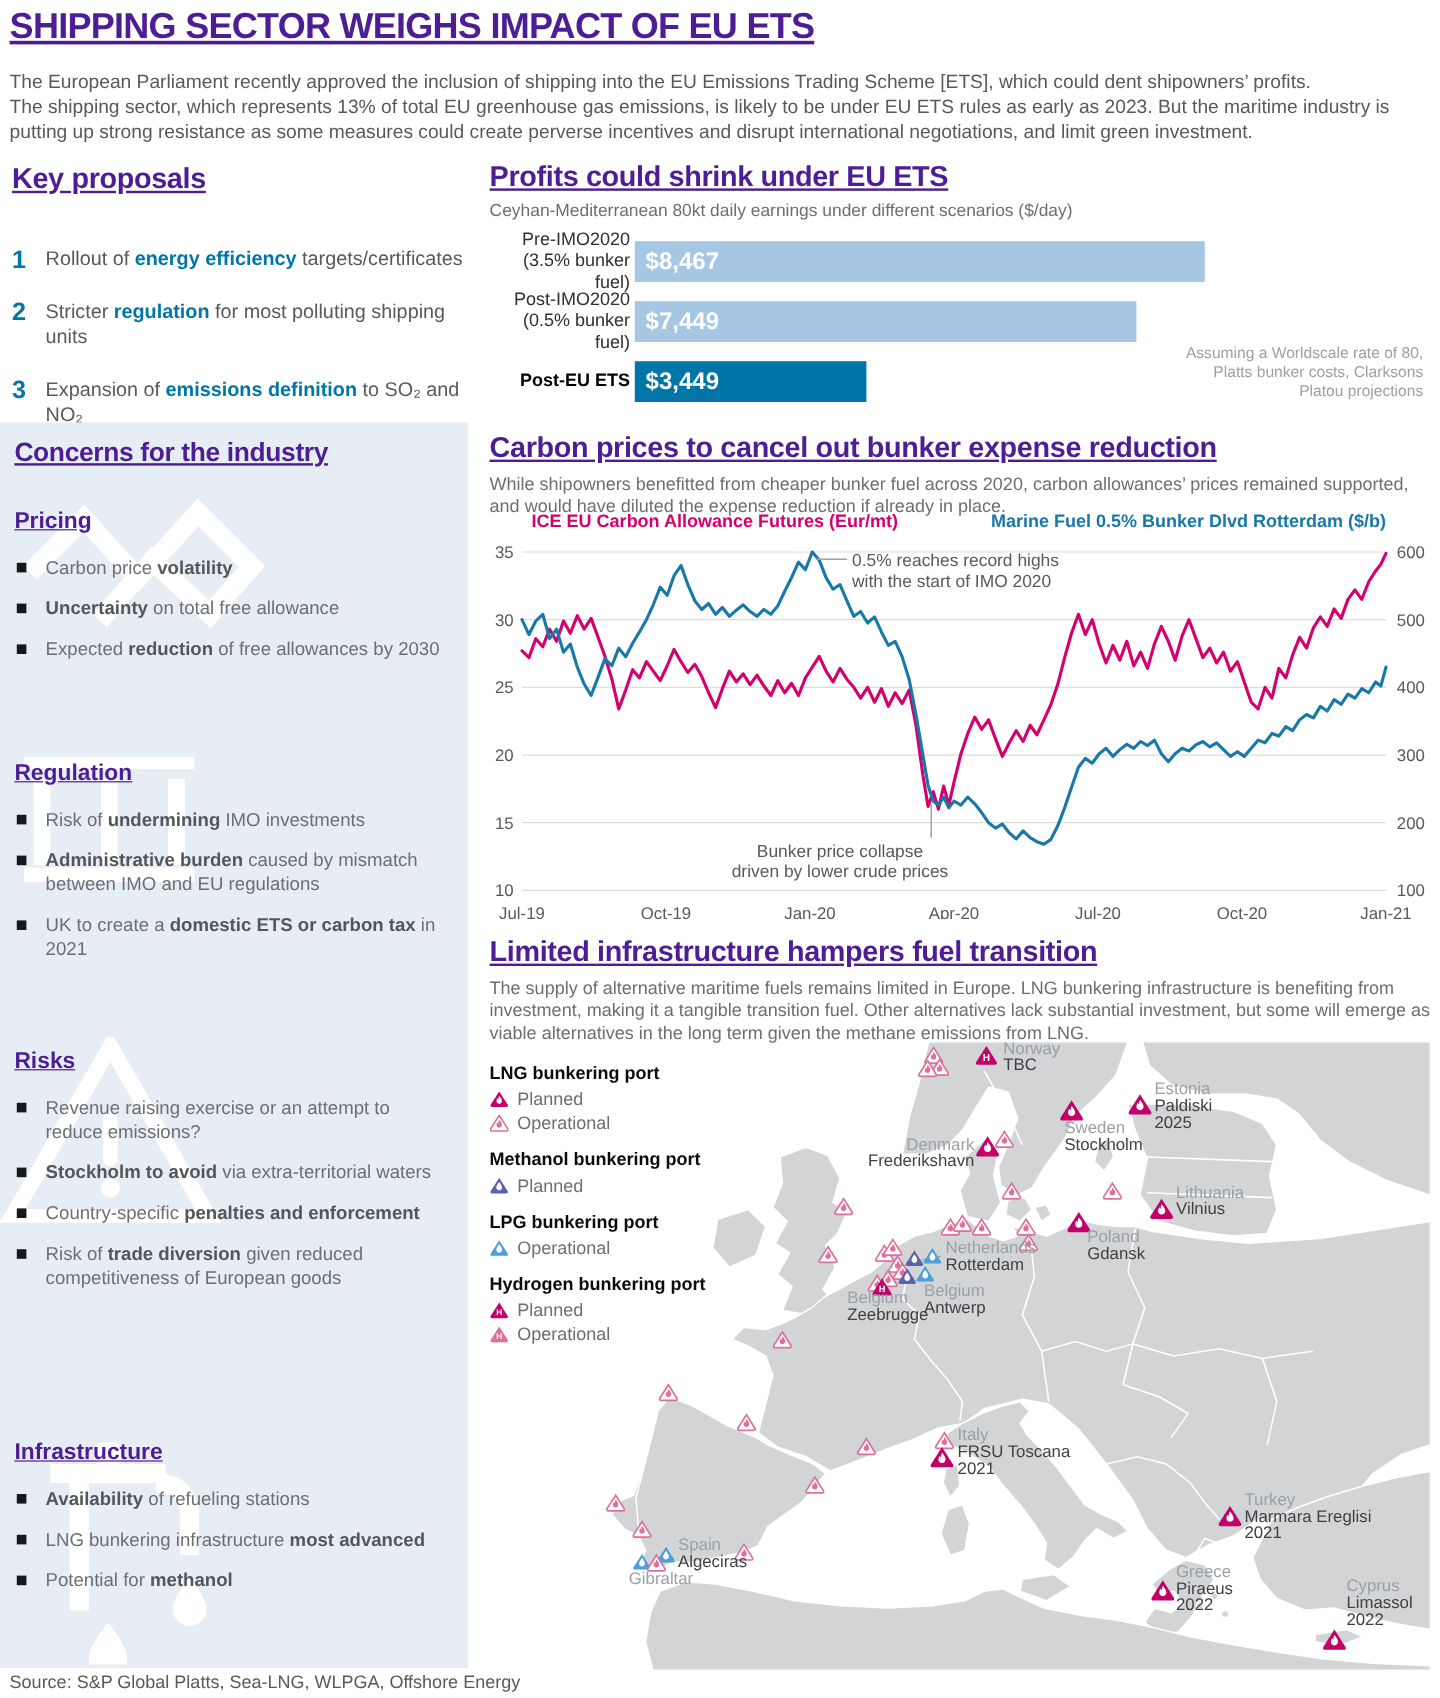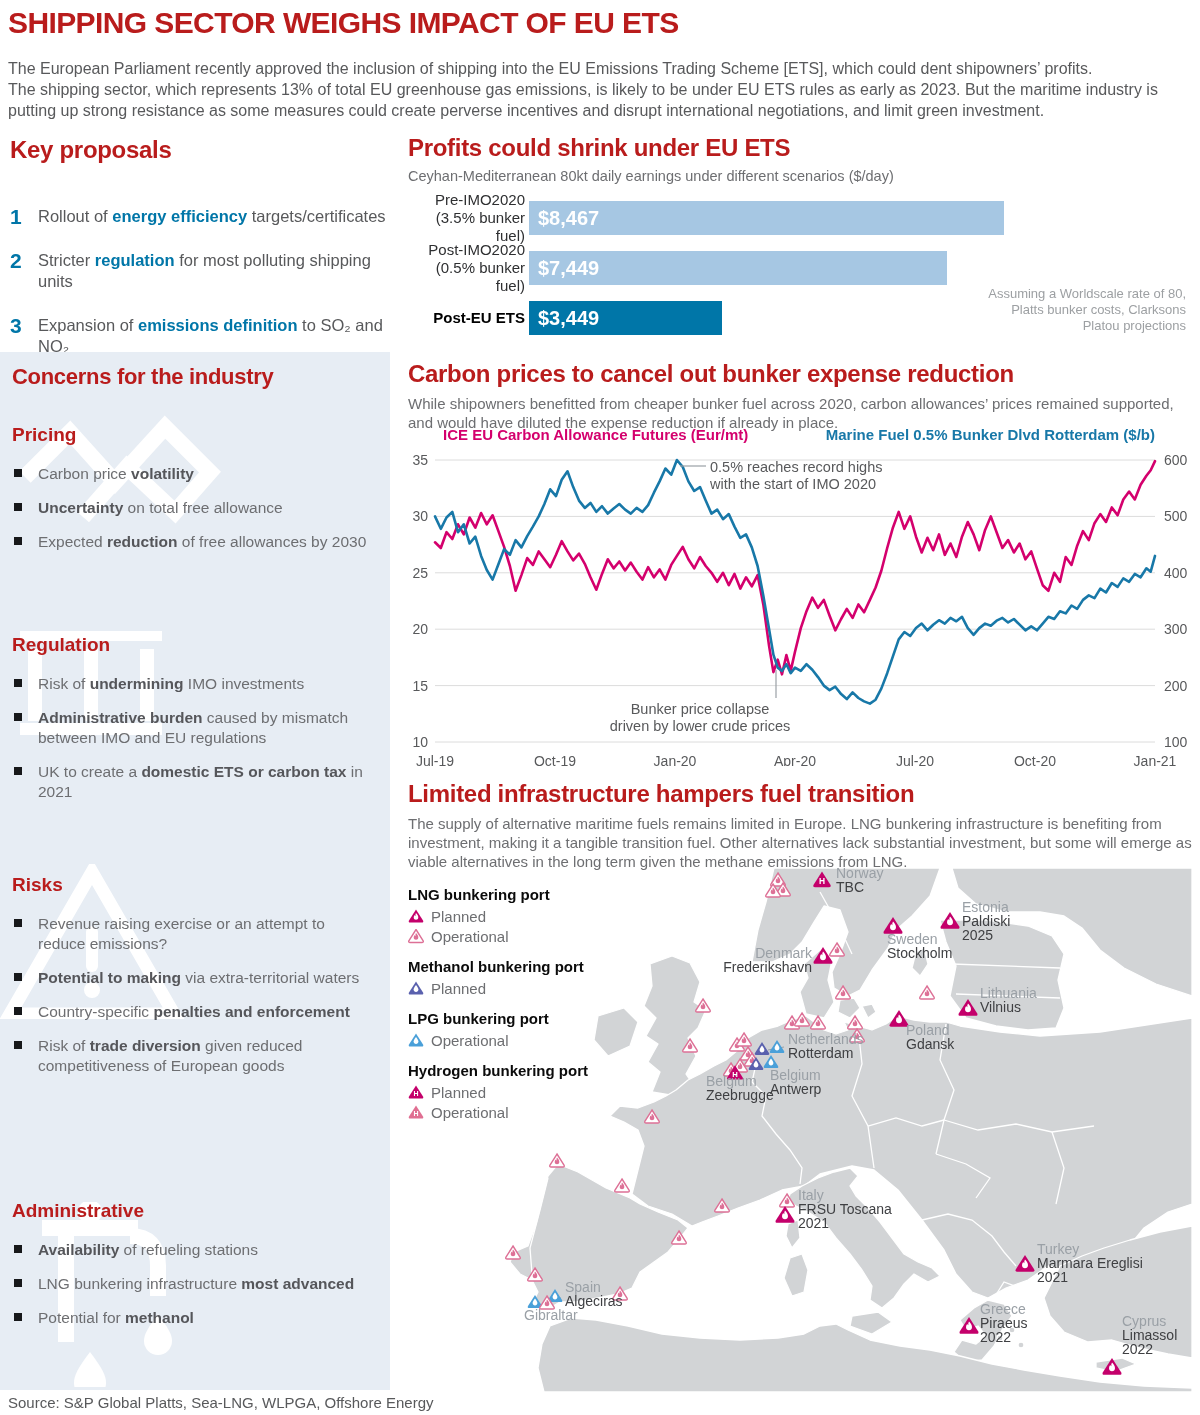--- a/index.html
+++ b/index.html
@@ -1,19 +1,19 @@
 <!DOCTYPE html>
 <html><head>
 <meta charset="utf-8">
 <style>
   html,body{margin:0;padding:0;background:#fff;}
   .page{position:relative;width:1200px;height:1415px;background:#fff;overflow:hidden;
         font-family:"Liberation Sans",sans-serif;color:#222;}
   .abs{position:absolute;}
-  h1,h2,h3{margin:0;padding:0;color:#b91c1c;}
+  h1,h2,h3{margin:0;padding:0;color:#4c1d95;text-decoration:underline;}
   .main-title{font-size:30px;font-weight:700;letter-spacing:-0.6px;}
   .intro{font-size:16px;line-height:21px;color:#58595b;white-space:pre-line;}
   .sec-title{font-size:24px;font-weight:700;letter-spacing:-0.3px;}
   .sub{font-size:14.5px;color:#6d6e71;}
   
   .kp-item{display:flex;margin-bottom:23px;}
   .kp-num{width:28px;flex:none;font-size:21px;font-weight:700;color:#0076a8;line-height:21px;}
   .kp-text{font-size:16.5px;line-height:21px;color:#58595b;}
   .kp-b{font-weight:700;color:#0076a8;}
   
@@ -141,33 +141,33 @@
           </div>
         </div>
         <div class="concern-sec" style="top: 522px;">
           <h3>Risks</h3>
           <div class="bullet">
             <span class="sq"></span>
             <div class="b-text"><span>Revenue raising exercise or an attempt to reduce emissions?</span></div>
           </div>
           <div class="bullet">
             <span class="sq"></span>
-            <div class="b-text"><span class="bb">Potential to making</span><span> via extra-territorial waters</span></div>
+            <div class="b-text"><span class="bb">Stockholm to avoid</span><span> via extra-territorial waters</span></div>
           </div>
           <div class="bullet">
             <span class="sq"></span>
             <div class="b-text"><span>Country-specific </span><span class="bb">penalties and enforcement</span></div>
           </div>
           <div class="bullet">
             <span class="sq"></span>
             <div class="b-text"><span>Risk of </span><span class="bb">trade diversion</span><span> given reduced competitiveness of European goods</span></div>
           </div>
         </div>
         <div class="concern-sec" style="top: 848px;">
-          <h3>Administrative</h3>
+          <h3>Infrastructure</h3>
           <div class="bullet">
             <span class="sq"></span>
             <div class="b-text"><span class="bb">Availability</span><span> of refueling stations</span></div>
           </div>
           <div class="bullet">
             <span class="sq"></span>
             <div class="b-text"><span>LNG bunkering infrastructure </span><span class="bb">most advanced</span></div>
           </div>
           <div class="bullet">
             <span class="sq"></span>

